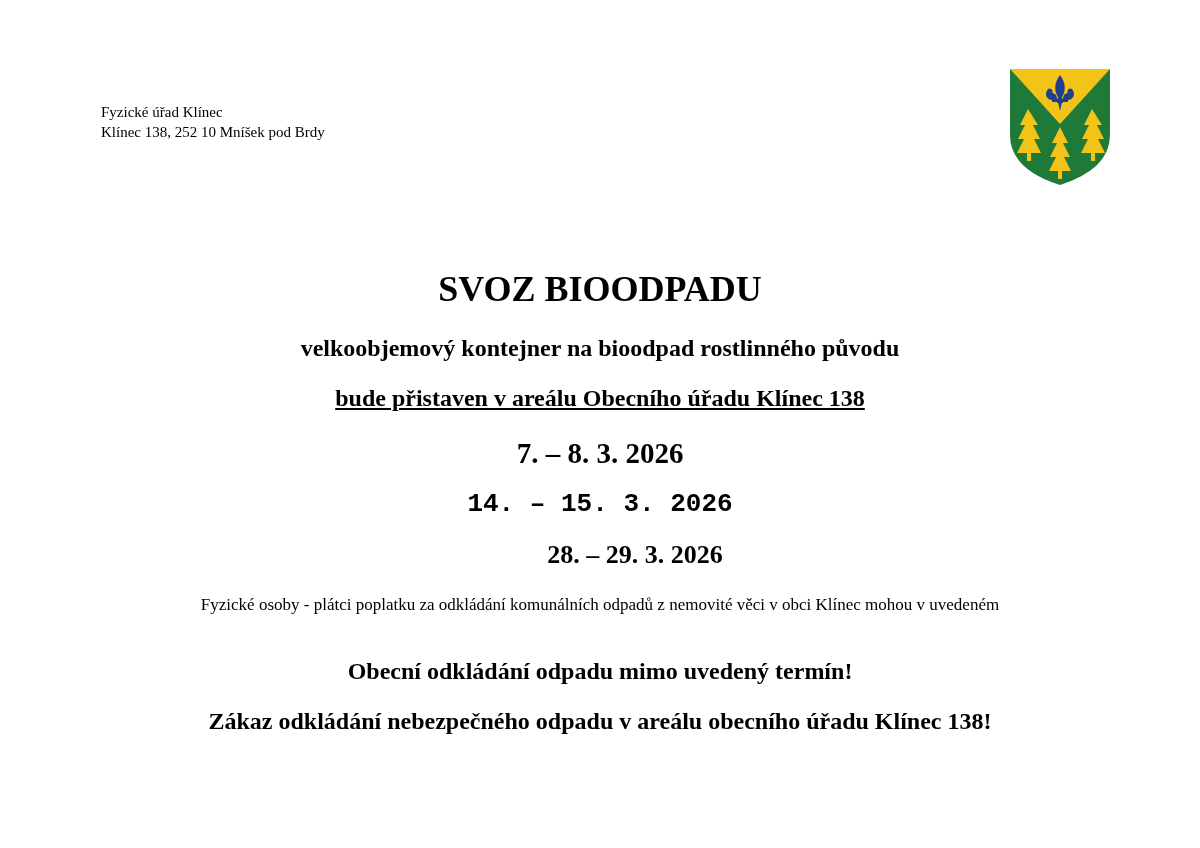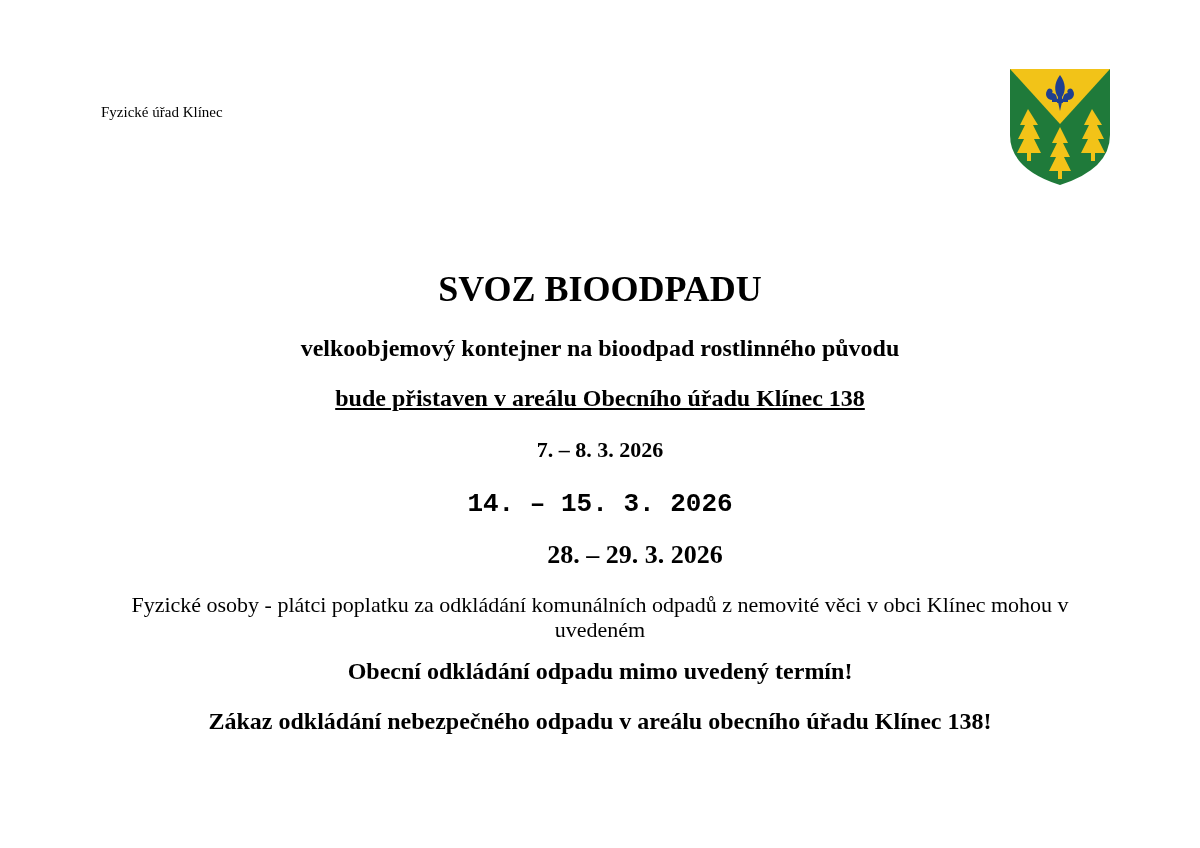--- a/index.html
+++ b/index.html
@@ -6,32 +6,33 @@
     body {
       width: 1200px; height: 848px; position: relative; overflow: hidden;
       font-family: "Liberation Serif", "DejaVu Serif", serif; color: #000;
     }
     .sender { position: absolute; left: 101px; top: 102px; font-size: 15px; line-height: 20px; }
     .crest { position: absolute; left: 1010px; top: 69px; width: 100px; height: 116px; }
     .center { position: absolute; left: 0; width: 1200px; text-align: center; font-weight: bold; }
     .title { top: 268px; font-size: 36px; }
     .sub1 { top: 335px; font-size: 24px; }
     .sub2 { top: 385px; font-size: 24px; text-decoration: underline; }
-    .d1 { top: 437px; font-size: 22px; }
+    .d1 { top: 437px; font-size: 29px; }
     .d2 { top: 489px; font-size: 26px; font-family: Liberation Mono, monospace; }
     .d3 { top: 540px; font-size: 26px; padding-left: 35px; }
-    .para { position: absolute; left: 100px; width: 1000px; top: 592px; text-align: center; font-size: 22px; line-height: 25px; }
+    .para { position: absolute; left: 100px; width: 1000px; top: 592px; text-align: center; font-size: 17px; line-height: 25px; }
     .w1 { top: 658px; font-size: 24px; }
     .w2 { top: 708px; font-size: 24px; }
   </style>
 </head>
 <body>
 
 <div class="sender">
   <div>Fyzické úřad Klínec</div>
+  <div>Klínec 138, 252 10  Mníšek pod Brdy</div>
 </div>
 
 <svg class="crest" viewBox="0 0 100 116">
   <path d="M0 0 H100 V66 Q100 100 50 116 Q0 100 0 66 Z" fill="#1f7a3a"></path>
   <path d="M0 0 H100 L50 55 Z" fill="#f2c318"></path>
   <g fill="#1f3f8f">
     <path d="M50 6 C44 14 44 22 48 28 L47 34 H53 L52 28 C56 22 56 14 50 6 Z"></path>
     <path d="M47 30 C38 34 33 26 38 20 C41 18 44 22 42 24 C46 24 47 28 47 30 Z"></path>
     <path d="M53 30 C62 34 67 26 62 20 C59 18 56 22 58 24 C54 24 53 28 53 30 Z"></path>
     <rect x="42" y="30" width="16" height="3"></rect>

